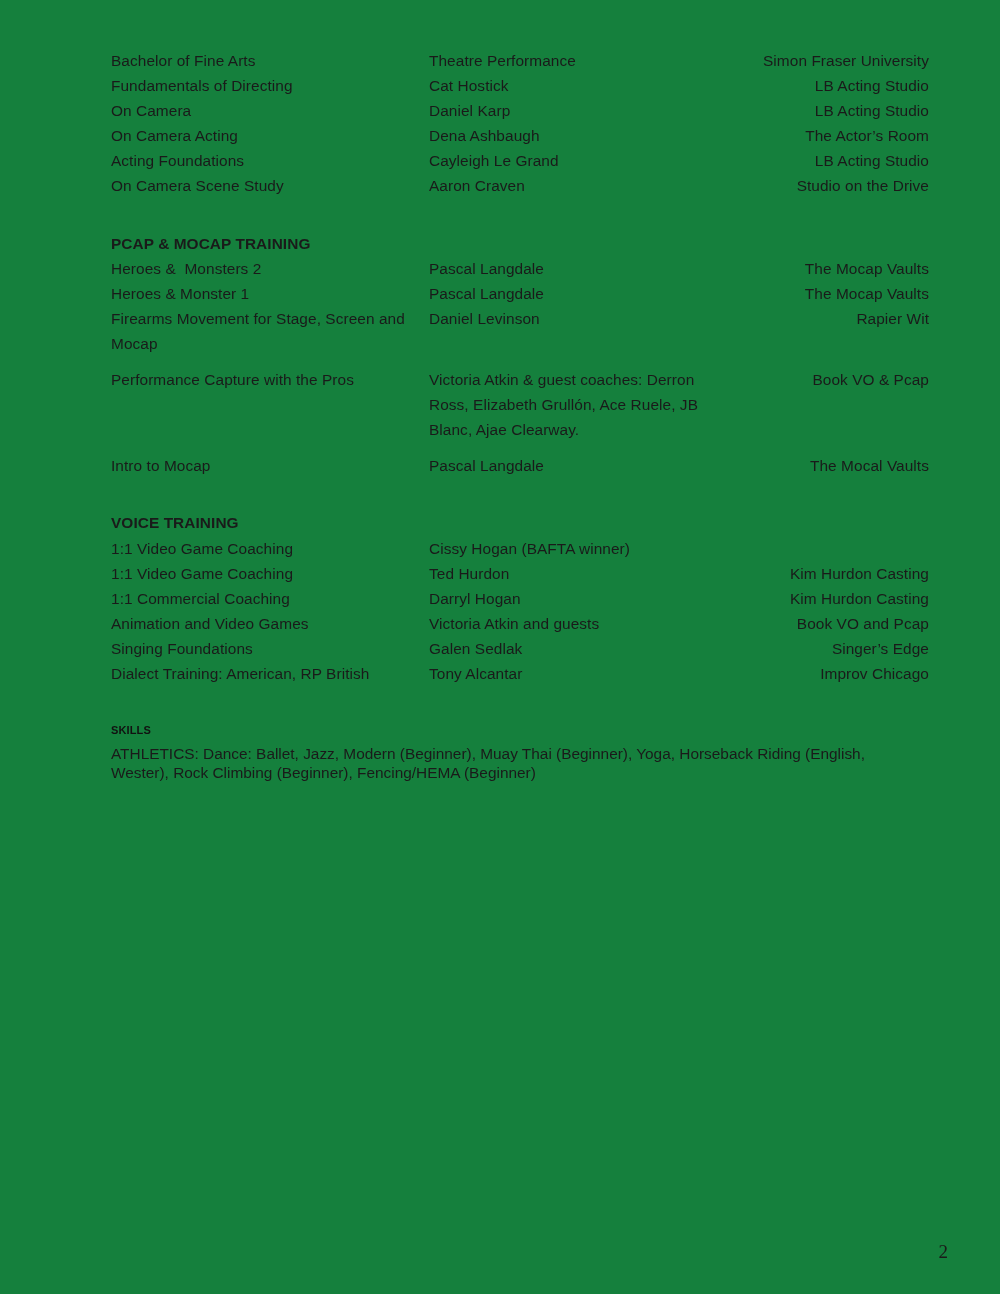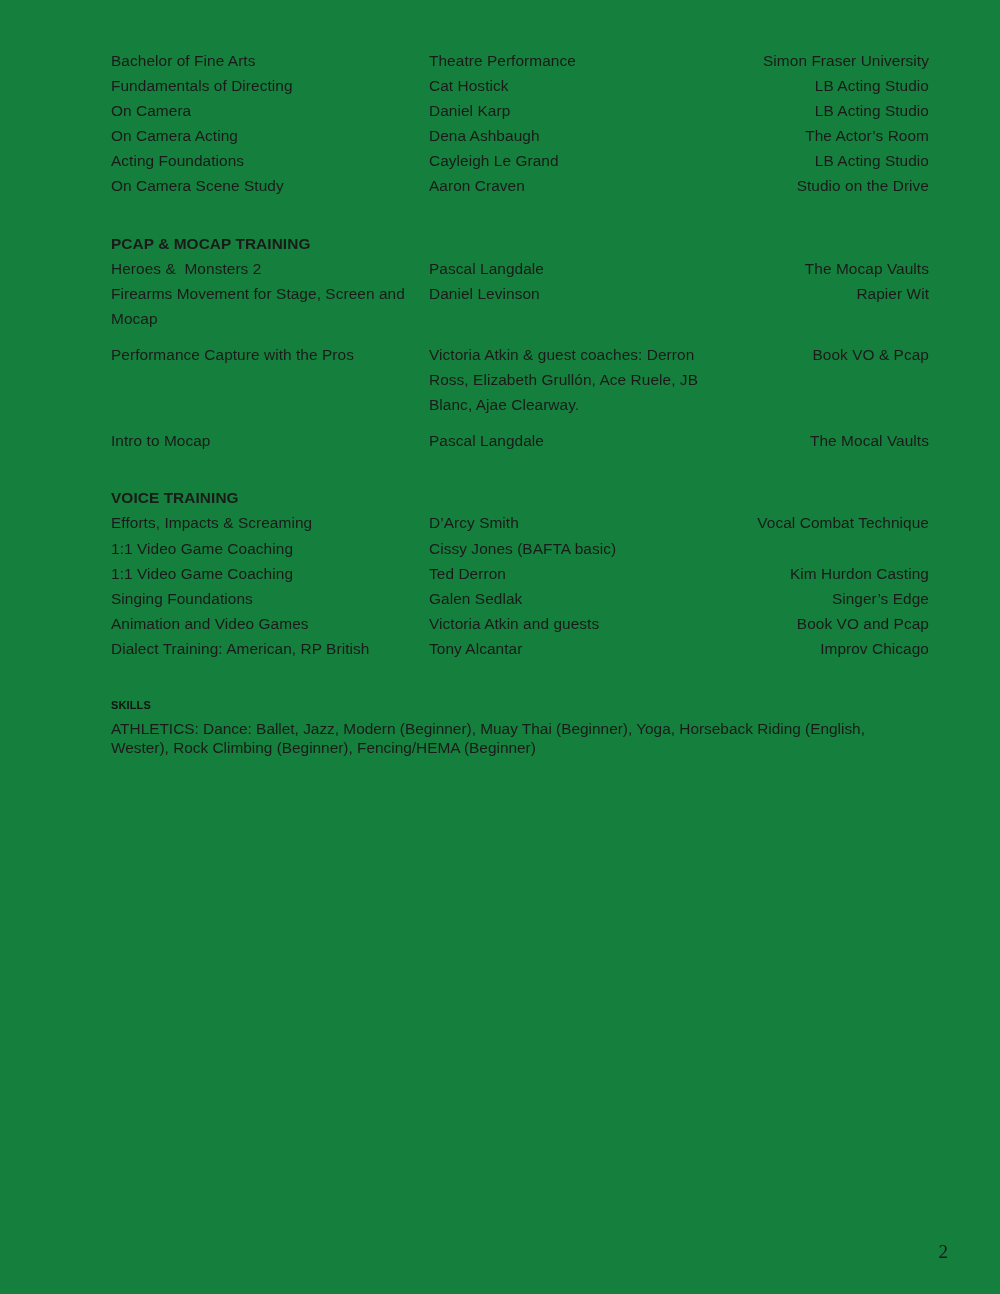--- a/index.html
+++ b/index.html
@@ -138,20 +138,25 @@
         </tr>
 
         <tr>
           <td class="c1 section-head" colspan="3">PCAP &amp; MOCAP TRAINING</td>
         </tr>
         <tr>
           <td class="c1">Heroes &amp;  Monsters 2</td>
           <td class="c2">Pascal Langdale</td>
           <td class="c3">The Mocap Vaults</td>
         </tr>
+        <tr>
+          <td class="c1">Heroes &amp; Monster 1</td>
+          <td class="c2">Pascal Langdale</td>
+          <td class="c3">The Mocap Vaults</td>
+        </tr>
         <tr class="row-tall">
           <td class="c1">Firearms Movement for Stage, Screen and Mocap</td>
           <td class="c2">Daniel Levinson</td>
           <td class="c3">Rapier Wit</td>
         </tr>
         <tr class="gap-small">
           <td colspan="3"></td>
         </tr>
         <tr class="row-tall">
           <td class="c1">Performance Capture with the Pros</td>
@@ -168,43 +173,43 @@
         </tr>
 
         <tr class="gap-row">
           <td colspan="3"></td>
         </tr>
 
         <tr>
           <td class="c1 section-head" colspan="3">VOICE TRAINING</td>
         </tr>
         <tr>
-          <td class="c1">Efforts, Impacts &amp; Screaming</td>
-          <td class="c2">D’Arcy Smith</td>
-          <td class="c3">Vocal Combat Technique</td>
-        </tr>
-        <tr>
           <td class="c1">1:1 Video Game Coaching</td>
-          <td class="c2">Cissy Jones (BAFTA basic)</td>
+          <td class="c2">Cissy Hogan (BAFTA winner)</td>
           <td class="c3"></td>
         </tr>
         <tr>
           <td class="c1">1:1 Video Game Coaching</td>
-          <td class="c2">Ted Derron</td>
+          <td class="c2">Ted Hurdon</td>
           <td class="c3">Kim Hurdon Casting</td>
+        </tr>
+        <tr>
+          <td class="c1">1:1 Commercial Coaching</td>
+          <td class="c2">Darryl Hogan</td>
+          <td class="c3">Kim Hurdon Casting</td>
+        </tr>
+        <tr>
+          <td class="c1">Animation and Video Games</td>
+          <td class="c2">Victoria Atkin and guests</td>
+          <td class="c3">Book VO and Pcap</td>
         </tr>
         <tr>
           <td class="c1">Singing Foundations</td>
           <td class="c2">Galen Sedlak</td>
           <td class="c3">Singer’s Edge</td>
-        </tr>
-        <tr>
-          <td class="c1">Animation and Video Games</td>
-          <td class="c2">Victoria Atkin and guests</td>
-          <td class="c3">Book VO and Pcap</td>
         </tr>
         <tr>
           <td class="c1">Dialect Training: American, RP British</td>
           <td class="c2">Tony Alcantar</td>
           <td class="c3">Improv Chicago</td>
         </tr>
 
         <tr class="gap-row">
           <td colspan="3"></td>
         </tr>

